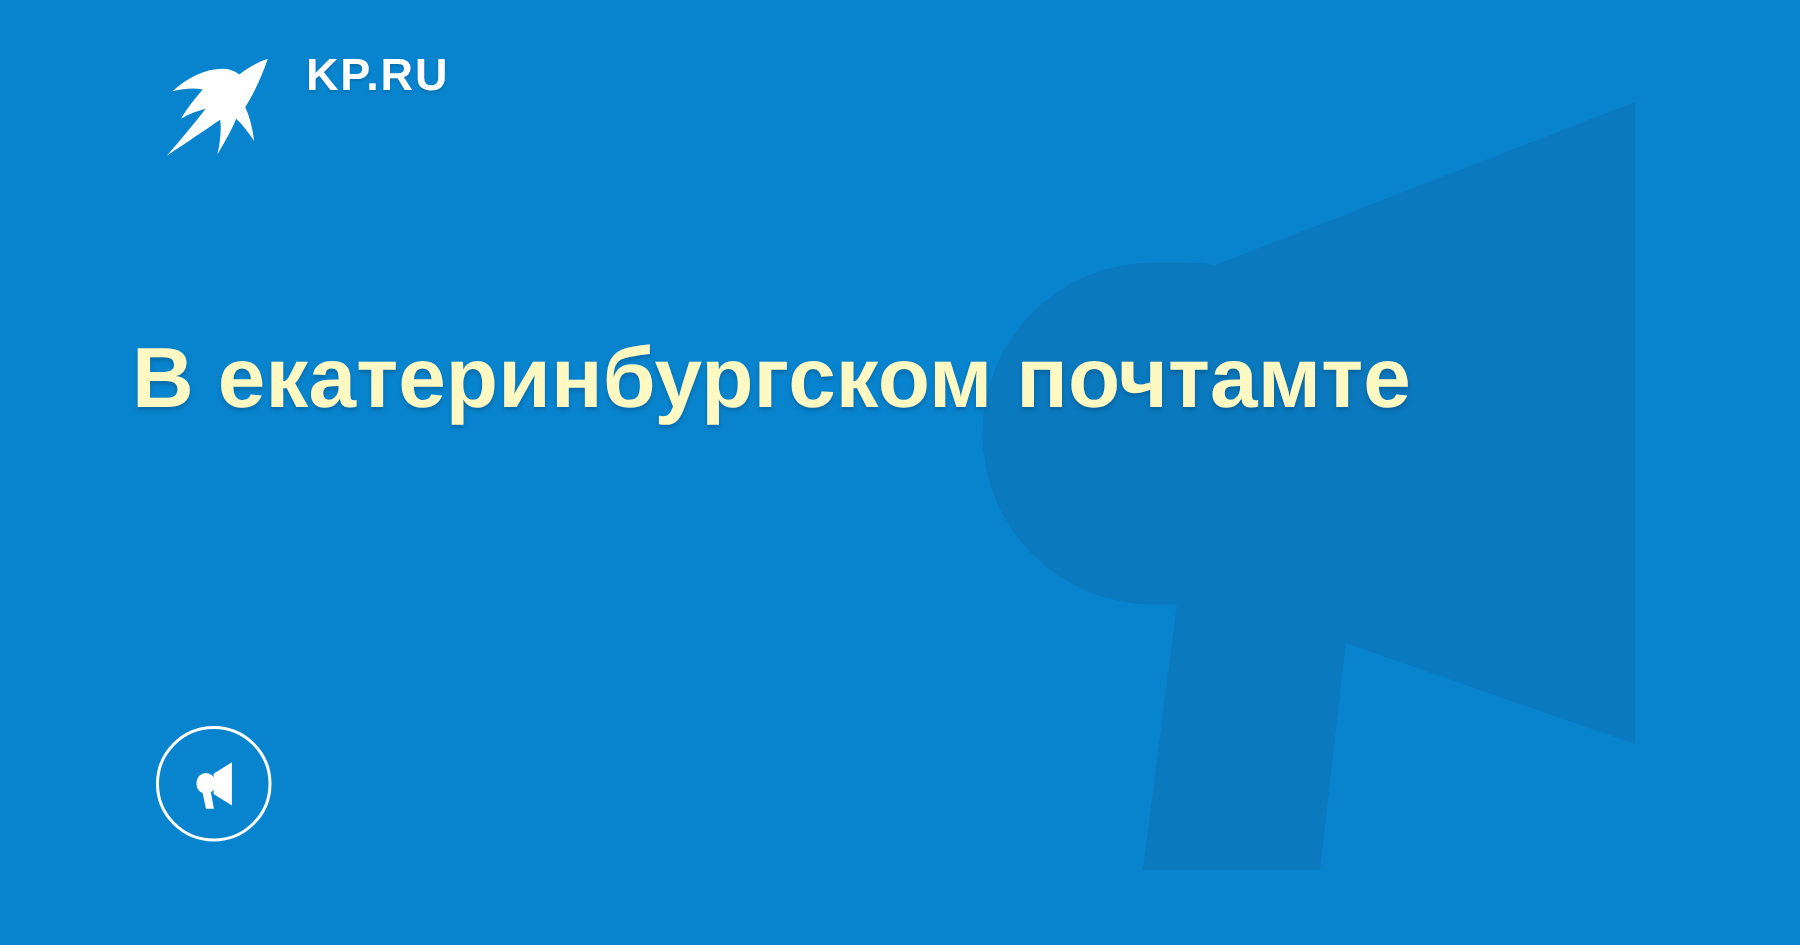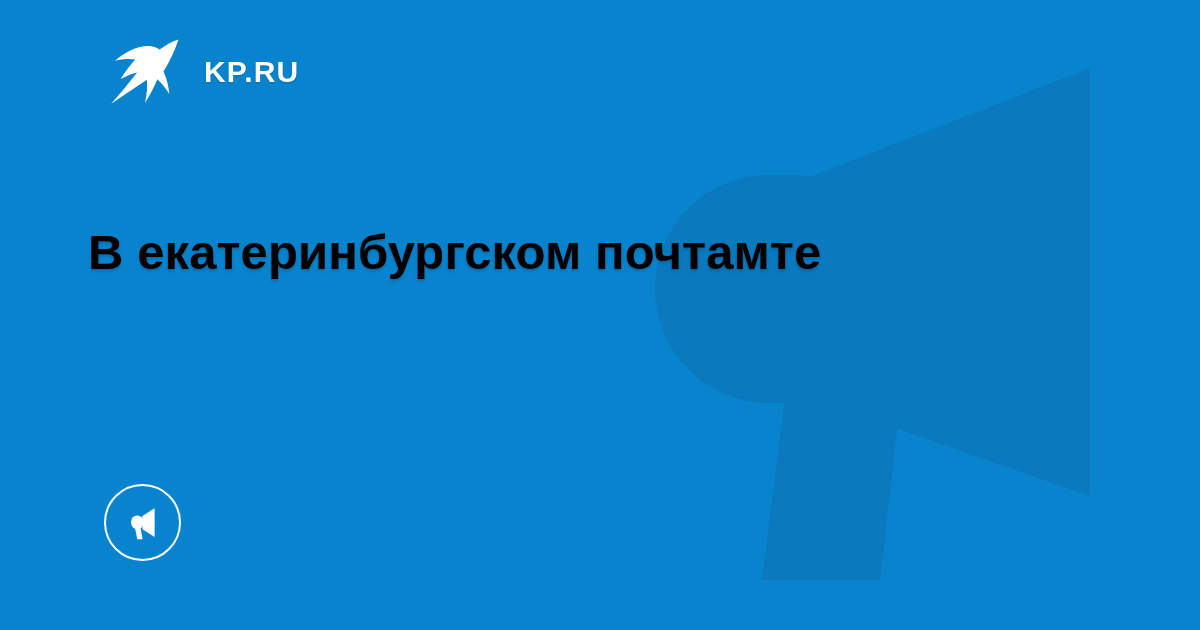--- a/index.html
+++ b/index.html
@@ -28,21 +28,21 @@
     height: 630px;
     pointer-events: none;
   }
 
   
   .brand {
     position: absolute;
     left: 108px;
     top: 36px;
     display: flex;
-    align-items: center;
+    align-items: flex-start;
     gap: 22px;
     height: 72px;
   }
 
   .brand-bird {
     display: block;
     width: 74px;
     height: 72px;
   }
 
@@ -56,22 +56,22 @@
     text-shadow: 0 1px 2px rgba(0, 40, 75, 0.22);
   }
 
   
   .headline {
     position: absolute;
     left: 88px;
     top: 218px;
     width: 1010px;
     margin: 0;
-    color: #000000;
-    font-size: 49px;
+    color: #fef9c3;
+    font-size: 57px;
     font-weight: 700;
     line-height: 68px;
     letter-spacing: 0.1px;
     text-shadow: 0 2px 3px rgba(0, 45, 82, 0.30);
   }
 
   .headline-line {
     display: block;
     white-space: nowrap;
   }

